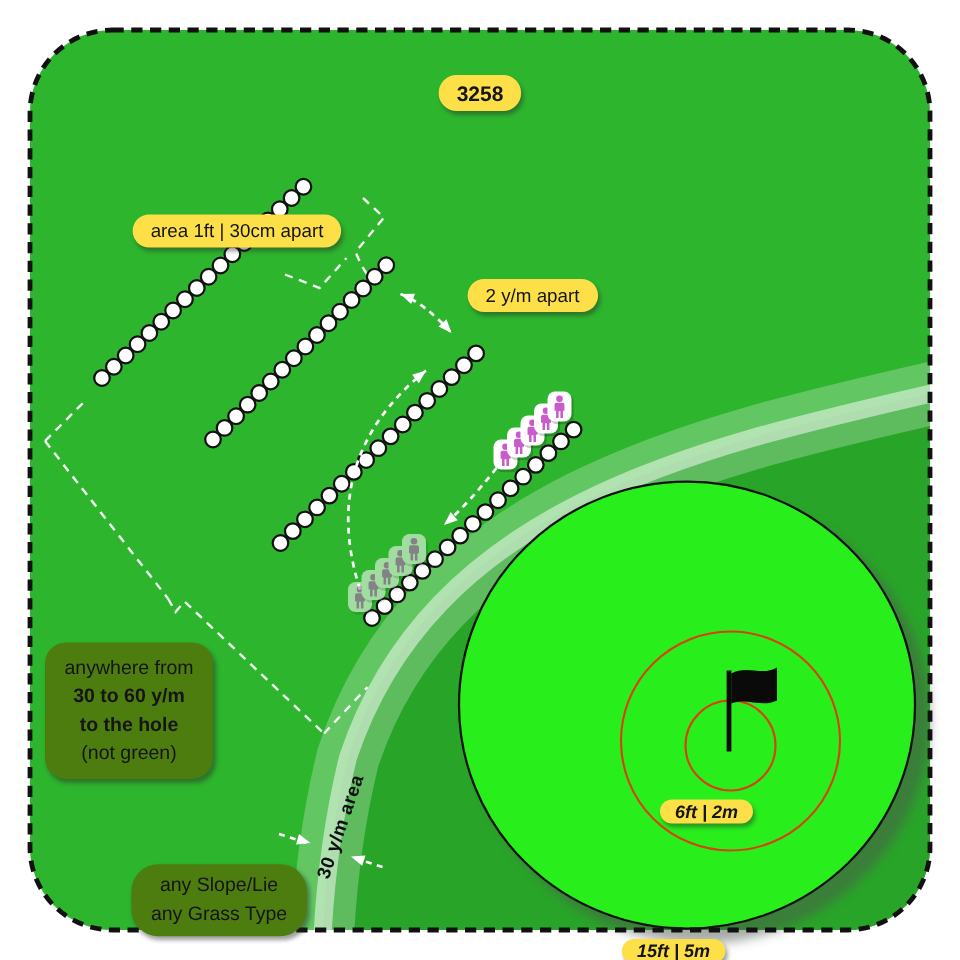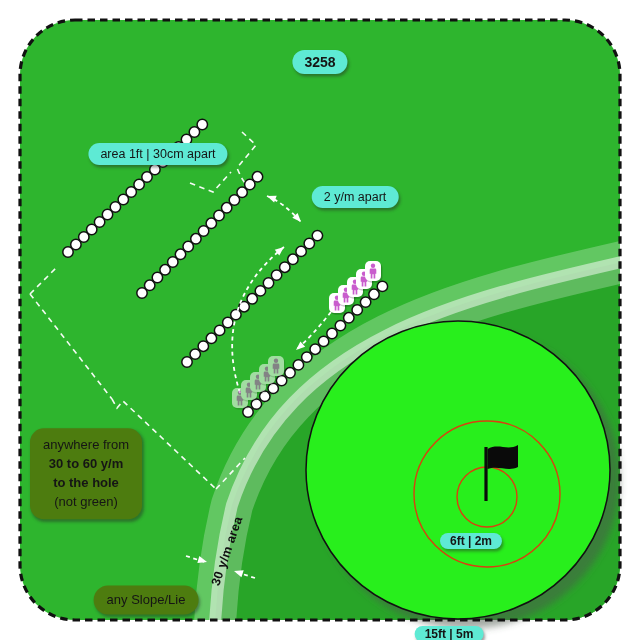--- a/index.html
+++ b/index.html
@@ -1,23 +1,23 @@
 <!DOCTYPE html>
 <html><head>
 <meta charset="utf-8">
 <style>
   html,body{margin:0;padding:0;background:#fff;}
   #stage{position:relative;width:640px;height:640px;background:#ffffff;
          font-family:"Liberation Sans",sans-serif;overflow:hidden;}
   #scene{position:absolute;left:0;top:0;}
-  .pill{position:absolute;transform:translate(-50%,-50%);background:#5eead4;
+  .pill{position:absolute;transform:translate(-50%,-50%);background:#fde047;
         border-radius:16px;padding:4px 12px;font-size:12.5px;color:#151515;
         box-shadow:1.5px 2.5px 3px rgba(40,40,40,.45);white-space:nowrap;z-index:5;}
   .pill b{font-weight:400;}
-  .pill.small{font-size:12px;padding:1px 10px;font-weight:700;}
+  .pill.small{font-size:12px;padding:1px 10px;font-weight:700;font-style:italic;}
   .box{position:absolute;transform:translate(-50%,-50%);background:#4d7c0f;
        border-radius:14px;padding:8px 13px;font-size:13px;line-height:1.45;
        color:#151515;text-align:center;box-shadow:1.5px 2.5px 3px rgba(40,40,40,.45);
        white-space:nowrap;z-index:5;}
   .band-label{position:absolute;transform:translate(-50%,-50%) rotate(-71deg);
        font-weight:700;font-size:12.5px;color:#101010;letter-spacing:.4px;
        white-space:nowrap;z-index:4;}
   .ball{fill:#ffffff;stroke:#111111;stroke-width:1.5;}
   .arrowline{fill:none;stroke:#ffffff;stroke-width:1.8;stroke-dasharray:4 3.6;}
   .ahead{fill:#ffffff;stroke:none;}
@@ -238,20 +238,21 @@
 
   <div class="box" style="left:86px;top:474px;">
       <div>anywhere from</div>
       <div style="font-weight: 700;">30 to 60 y/m</div>
       <div style="font-weight: 700;">to the hole</div>
       <div>(not green)</div>
     </div>
 
   <div class="box" style="left:146px;top:600px;border-radius:18px;padding:5px 13px;">
       <div>any Slope/Lie</div>
+      <div>any Grass Type</div>
     </div>
 
   <div class="band-label" style="left:227px;top:551px;">30 y/m area</div>
 
   <div class="pill small" style="left:471px;top:541px;">6ft | 2m</div>
 
   <div class="pill small" style="left:449px;top:589px;margin-top:45px;">15ft | 5m</div>
 </div>
 
 </body></html>

